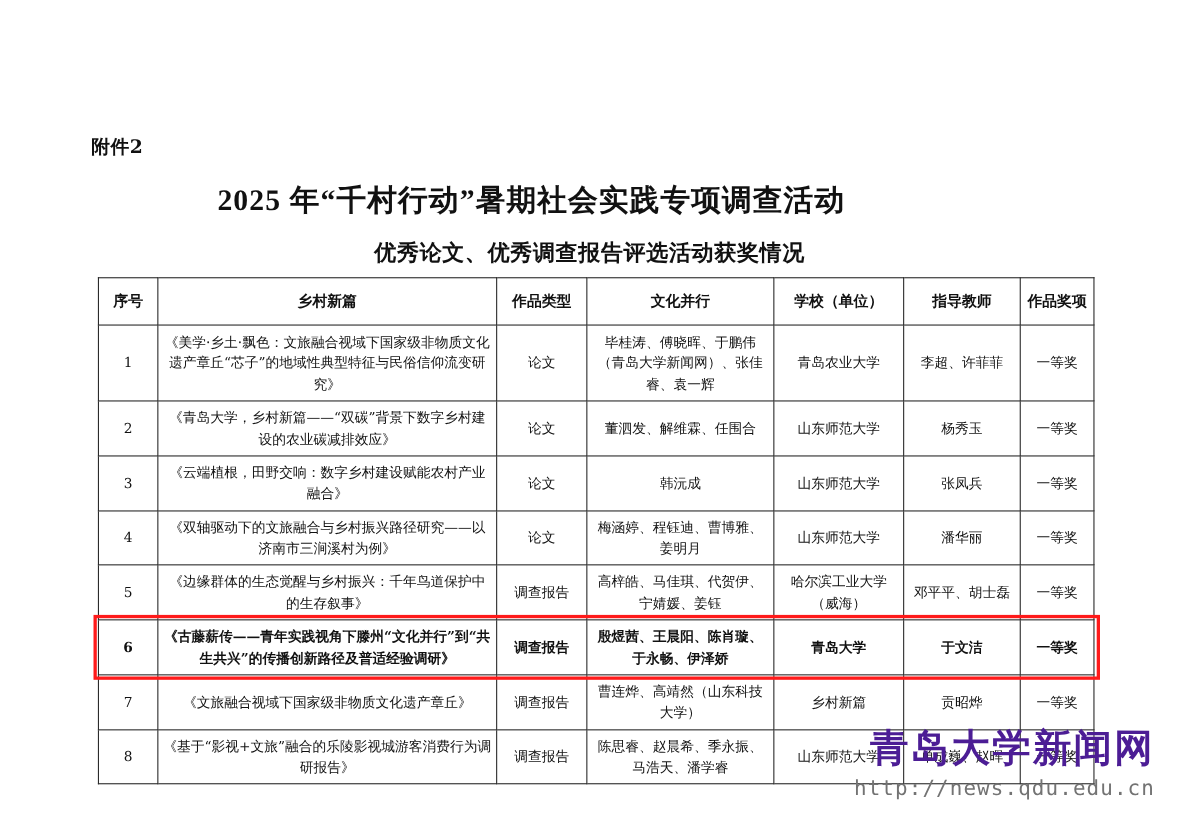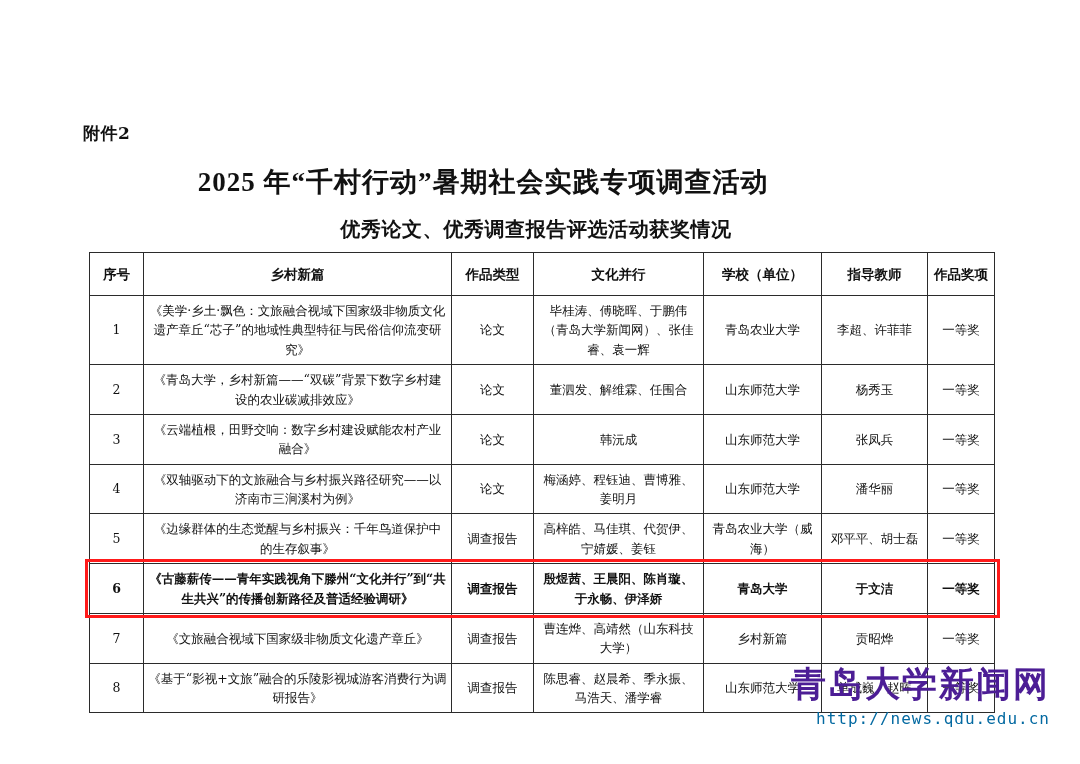--- a/index.html
+++ b/index.html
@@ -124,22 +124,22 @@
     font-size: 35px;
     font-weight: 700;
     color: #4c1d95;
     letter-spacing: 2px;
     font-family: "DejaVu Serif", "Liberation Serif", serif;
     line-height: 1.1;
     white-space: nowrap;
   }
   .wm-url {
     margin-top: 6px;
-    font-size: 16px;
-    color: #0369a1;
+    font-size: 19px;
+    color: #737373;
     letter-spacing: 1px;
     font-family: "DejaVu Sans Mono", "Liberation Mono", monospace;
     white-space: nowrap;
   }
 </style>
 </head>
 <body>
 
 <div class="page">
 
@@ -206,21 +206,21 @@
           <td>梅涵婷、程钰迪、曹博雅、姜明月</td>
           <td>山东师范大学</td>
           <td>潘华丽</td>
           <td>一等奖</td>
         </tr>
         <tr>
           <td>5</td>
           <td class="cell-name">《边缘群体的生态觉醒与乡村振兴：千年鸟道保护中的生存叙事》</td>
           <td>调查报告</td>
           <td>高梓皓、马佳琪、代贺伊、宁婧媛、姜钰</td>
-          <td>青岛农业大学（威海）</td>
+          <td>哈尔滨工业大学（威海）</td>
           <td>邓平平、胡士磊</td>
           <td>一等奖</td>
         </tr>
         <tr class="highlight">
           <td>6</td>
           <td class="cell-name">《古藤薪传——青年实践视角下滕州“文化并行”到“共生共兴”的传播创新路径及普适经验调研》</td>
           <td>调查报告</td>
           <td>殷煜茜、王晨阳、陈肖璇、于永畅、伊泽娇</td>
           <td>青岛大学</td>
           <td>于文洁</td>

